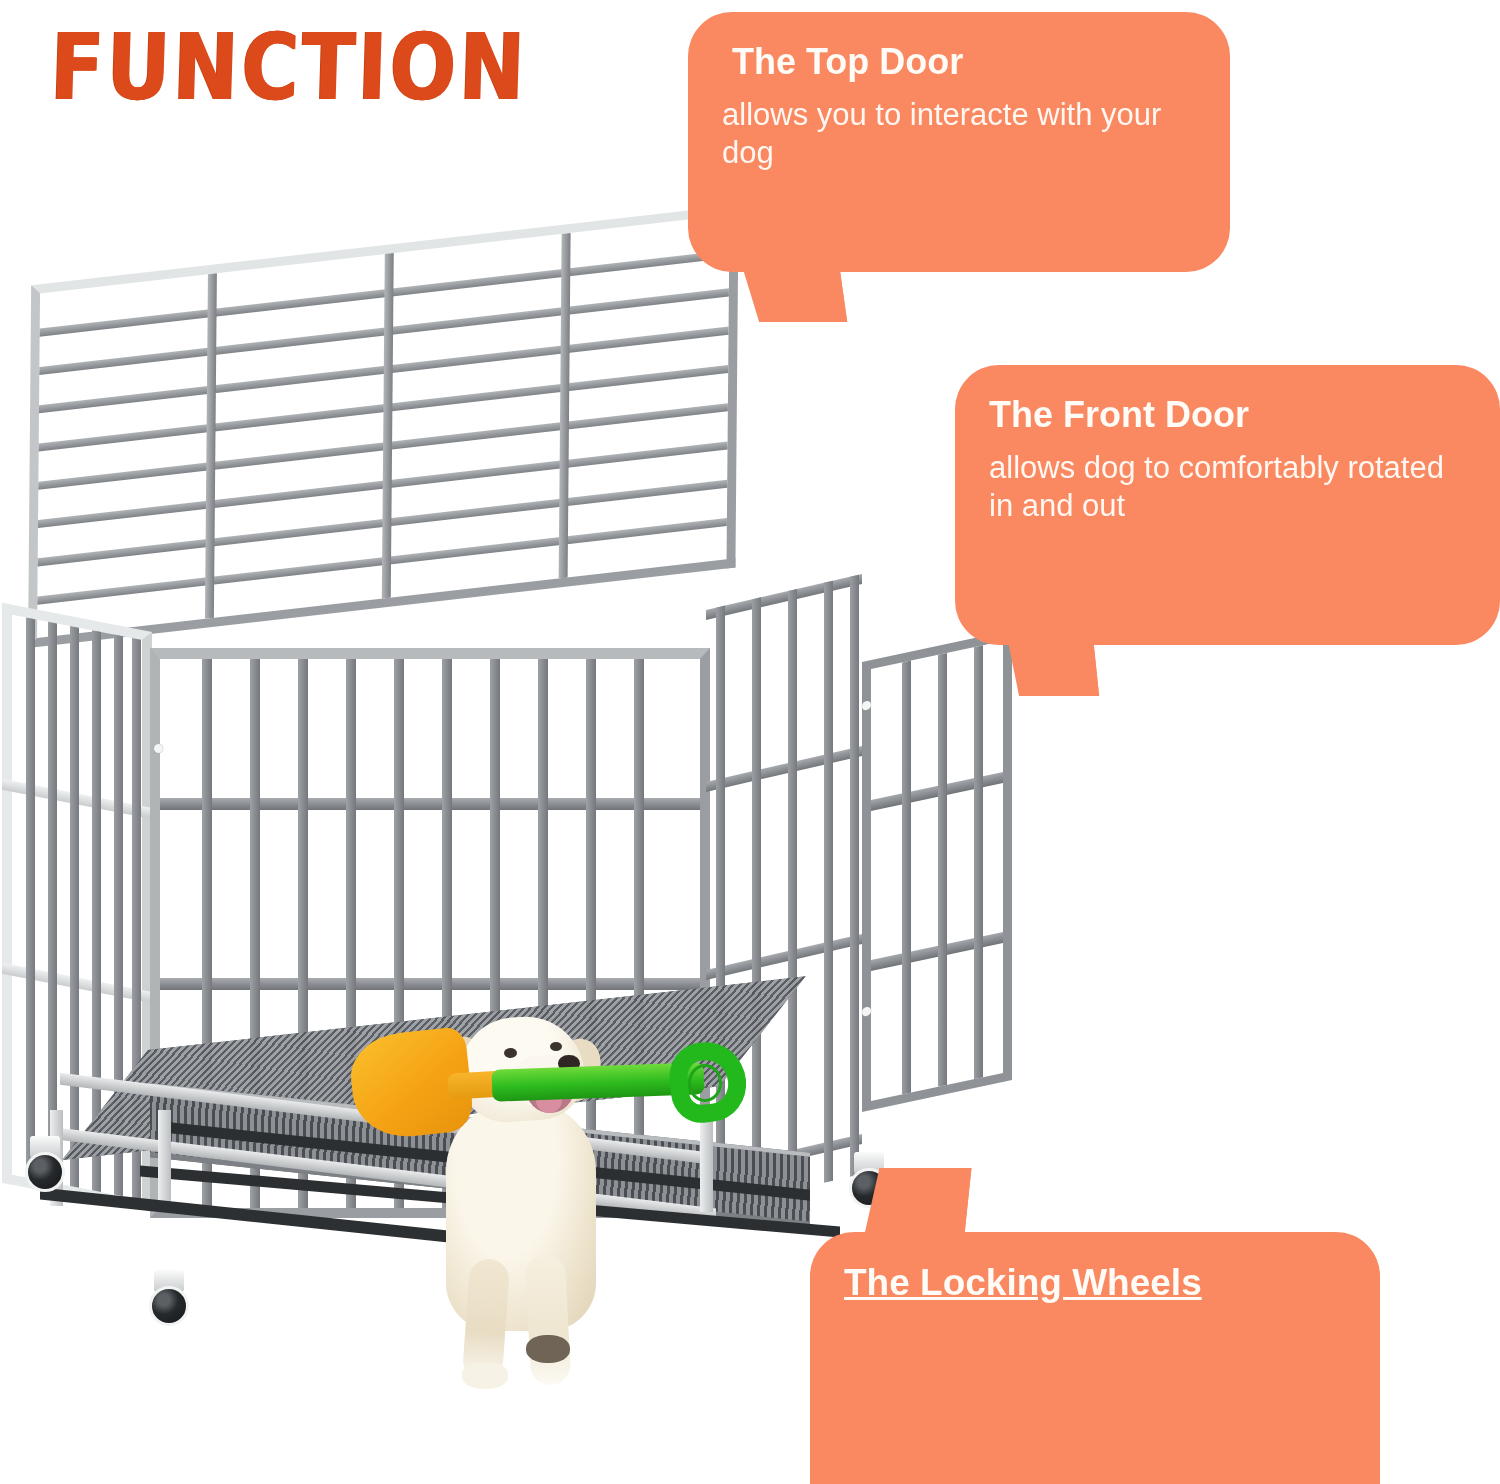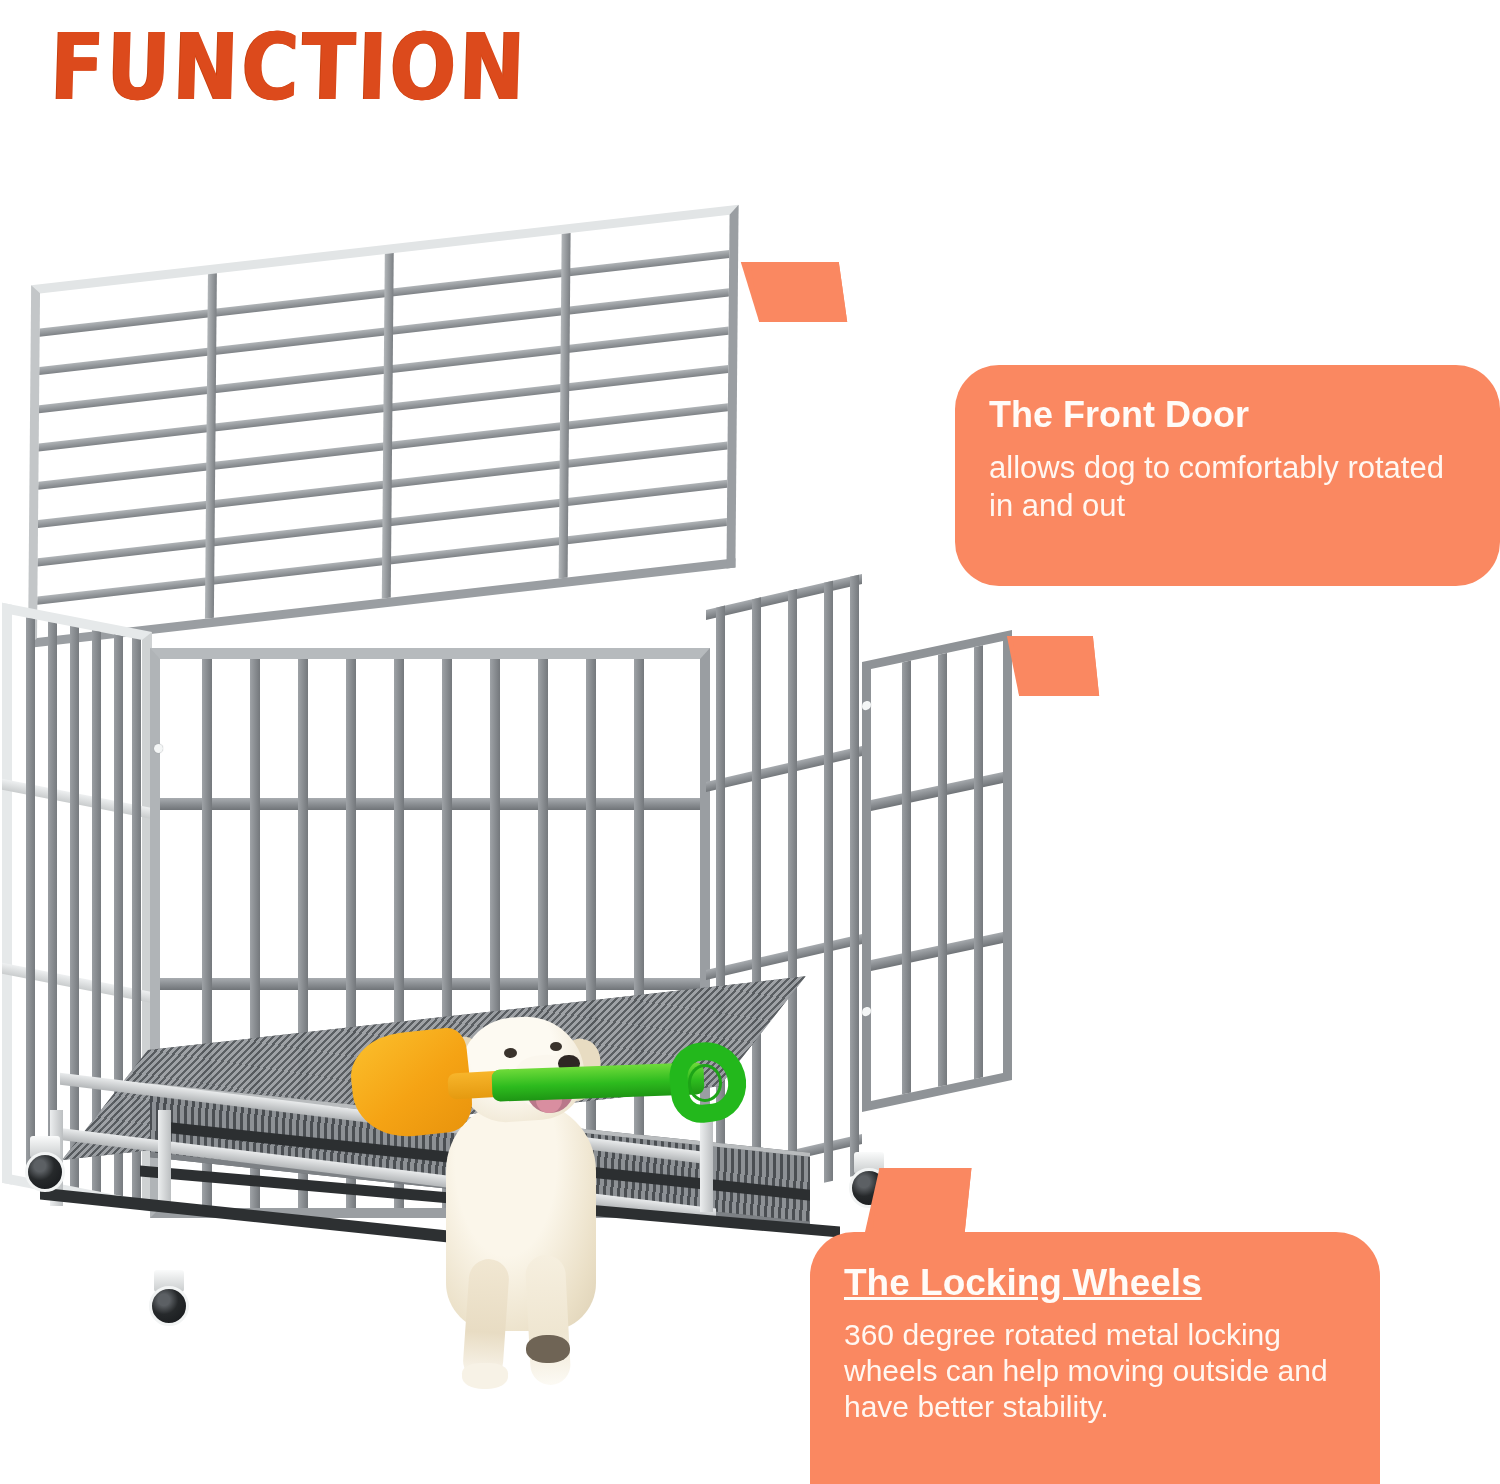--- a/index.html
+++ b/index.html
@@ -48,21 +48,21 @@
   #bubble-top .b-title { margin-left: 10px; }
   #tail-top {
     left: 745px; top: 262px;
     border-left: 10px solid transparent;
     border-right: 88px solid #FA8861;
     border-top: 60px solid #FA8861;
     border-bottom: 0;
     transform: skewX(8deg);
   }
 
-  #bubble-front  { left: 955px; top: 365px;  width: 545px; height: 221px; }
+  #bubble-front  { left: 955px; top: 365px;  width: 545px; height: 280px; }
   #tail-front {
     left: 1010px; top: 636px;
     border-left: 6px solid transparent;
     border-right: 80px solid #FA8861;
     border-top: 60px solid #FA8861;
     border-bottom: 0;
     transform: skewX(6deg);
   }
 
   #bubble-wheels { left: 810px; top: 1232px; width: 570px; height: 252px; border-radius: 44px 44px 0 0; }
@@ -377,26 +377,29 @@
       <div class="blade"></div>
       <div class="neck"></div>
       <div class="shaft"></div>
       <div class="handle"></div>
       <div class="handle-in"></div>
     </div>
 
   </div>
 
   <div class="tail" id="tail-top"></div>
+  <div class="bubble" id="bubble-top">
+    <div class="b-title">The Top Door</div>
+    <div class="b-body">allows you to interacte with your dog</div>
+  </div>
 
   <div class="tail" id="tail-front"></div>
   <div class="bubble" id="bubble-front">
     <div class="b-title">The Front Door</div>
     <div class="b-body">allows dog to comfortably rotated in and out</div>
   </div>
 
   <div class="tail" id="tail-wheels"></div>
   <div class="bubble" id="bubble-wheels">
     <div class="b-title">The Locking Wheels</div>
-    <div class="b-body">360 degree rotated metal locking wheels can help moving outside and have better stability.</div>
   </div>
 
 </div>
 
 </body></html>

